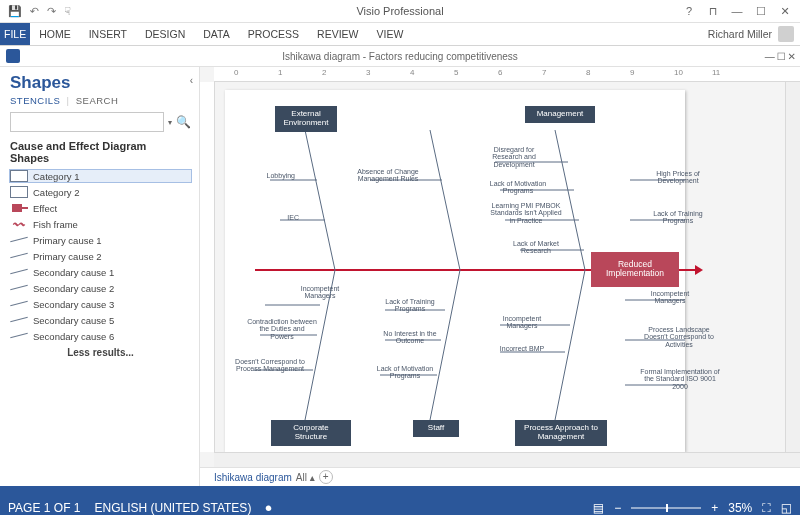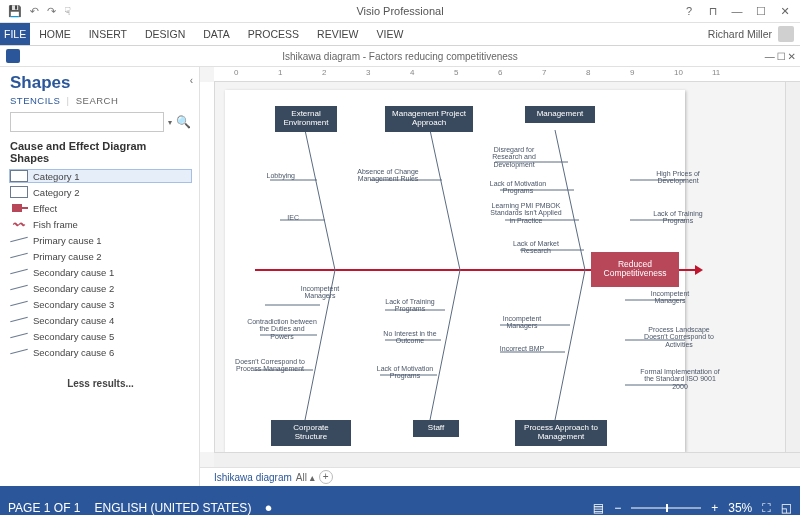--- a/index.html
+++ b/index.html
@@ -33,21 +33,21 @@
   .shapes-panel h2{font-size:11px;font-weight:600;color:#333;margin:4px 10px 6px 0}
   .shape-grid{display:grid;grid-template-columns:1fr;gap:4px 6px;font-size:9.5px;color:#444}
   .shape-item{display:flex;align-items:center;gap:5px}
   .shape-item.sel{background:#e6eef9;outline:1px solid #a6bfe4}
   .shape-ico{width:18px;height:12px;flex-shrink:0;display:inline-block;position:relative}
   .ico-cat:before{content:"";position:absolute;inset:0;border:1px solid #6b7a8f;background:#fff}
   .ico-effect:before{content:"";position:absolute;left:2px;top:2px;width:10px;height:8px;background:#b9475a}
   .ico-effect:after{content:"";position:absolute;right:0;top:5px;width:6px;height:2px;background:#b9475a}
   .ico-fish{color:#b9475a;font-size:12px;line-height:12px;text-align:center}
   .ico-line:before{content:"";position:absolute;left:0;right:0;top:5px;height:1px;background:#6b7a8f;transform:rotate(-15deg)}
-  .less-results{text-align:center;font-size:10px;font-weight:600;color:#444;margin-top:20px}
+  .less-results{text-align:center;font-size:10px;font-weight:600;color:#444;margin-top:5px}
   .canvas-wrap{flex:1;display:flex;flex-direction:column;background:#f4f4f4;position:relative}
   .ruler-h{height:14px;background:#fff;border-bottom:1px solid #d9d9d9;position:relative;font-size:8px;color:#888;overflow:hidden;margin-left:14px}
   .ruler-h span{position:absolute;top:1px}
   .ruler-row{display:flex;flex:1;overflow:hidden}
   .ruler-v{width:14px;background:#fff;border-right:1px solid #d9d9d9}
   .canvas{flex:1;background:#f4f4f4;position:relative;overflow:hidden}
   .page{position:absolute;left:10px;top:8px;width:460px;height:362px;background:#fff;box-shadow:1px 1px 3px rgba(0,0,0,.25)}
   .cat-box{position:absolute;background:#3a4a5e;color:#fff;font-size:8px;text-align:center;padding:4px 6px;line-height:1.1;box-sizing:border-box}
   .effect-box{position:absolute;background:#b9475a;color:#fff;font-size:8.5px;text-align:center;padding:8px 6px;line-height:1.1;width:76px}
   .spine{position:absolute;left:30px;top:179px;height:2px;width:440px;background:#c1142f}
@@ -160,24 +160,20 @@
       <div class="shape-item">
           <span class="shape-ico ico-line"></span>
           <span>Secondary cause 2</span>
         </div>
       <div class="shape-item">
           <span class="shape-ico ico-line"></span>
           <span>Secondary cause 3</span>
         </div>
       <div class="shape-item">
           <span class="shape-ico ico-line"></span>
-          <span>Secondary cause 4</span>
-        </div>
-      <div class="shape-item">
-          <span class="shape-ico ico-line"></span>
           <span>Secondary cause 5</span>
         </div>
       <div class="shape-item">
           <span class="shape-ico ico-line"></span>
           <span>Secondary cause 6</span>
         </div>
     </div>
     <div class="less-results">Less results...</div>
   </div>
 
@@ -227,28 +223,27 @@
             <line x1="216" y1="250" x2="160" y2="250"></line>
             <line x1="212" y1="285" x2="155" y2="285"></line>
             <line x1="345" y1="235" x2="275" y2="235"></line>
             <line x1="340" y1="262" x2="275" y2="262"></line>
             <line x1="400" y1="210" x2="470" y2="210"></line>
             <line x1="400" y1="250" x2="475" y2="250"></line>
             <line x1="400" y1="295" x2="475" y2="295"></line>
           </svg>
 
           <div class="cat-box" style="left:50px;top:16px;width:62px">External Environment</div>
-          <div class="cat-box" style="left:160px;top:16px;width:88px">Management Project Approach</div>
           <div class="cat-box" style="left:300px;top:16px;width:70px">Management</div>
 
           <div class="cat-box" style="left:46px;top:330px;width:80px">Corporate Structure</div>
           <div class="cat-box" style="left:188px;top:330px;width:46px">Staff</div>
           <div class="cat-box" style="left:290px;top:330px;width:92px">Process Approach to Management</div>
 
-          <div class="effect-box" style="right:6px;top:162px">Reduced Competitiveness</div>
+          <div class="effect-box" style="right:6px;top:162px">Reduced Implementation</div>
 
           <div class="cause-label" style="left:30px;top:82px;width:40px;text-align:right">Lobbying</div>
           <div class="cause-label" style="left:44px;top:124px;width:30px;text-align:right">IEC</div>
           <div class="cause-label" style="left:128px;top:78px">Absence of Change Management Rules</div>
           <div class="cause-label" style="left:254px;top:56px">Disregard for Research and Development</div>
           <div class="cause-label" style="left:258px;top:90px">Lack of Motivation Programs</div>
           <div class="cause-label" style="left:262px;top:112px;width:78px">Learning PMI PMBOK Standards Isn't Applied in Practice</div>
           <div class="cause-label" style="left:276px;top:150px">Lack of  Market Research</div>
           <div class="cause-label" style="left:418px;top:80px">High Prices of Development</div>
           <div class="cause-label" style="left:418px;top:120px">Lack of Training Programs</div>

